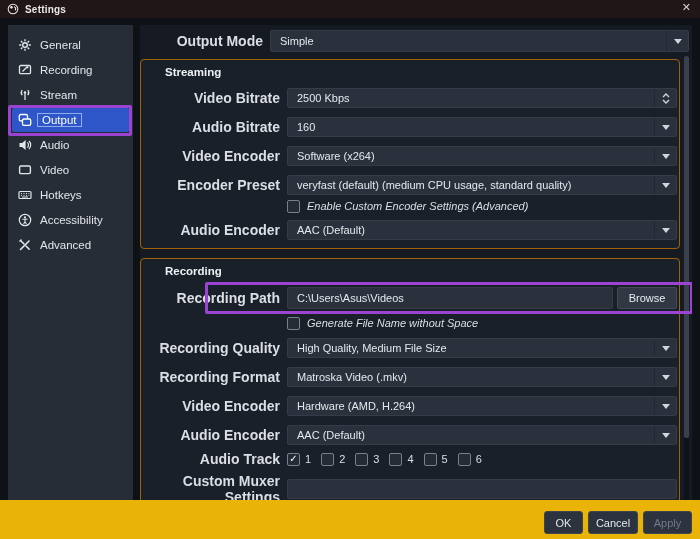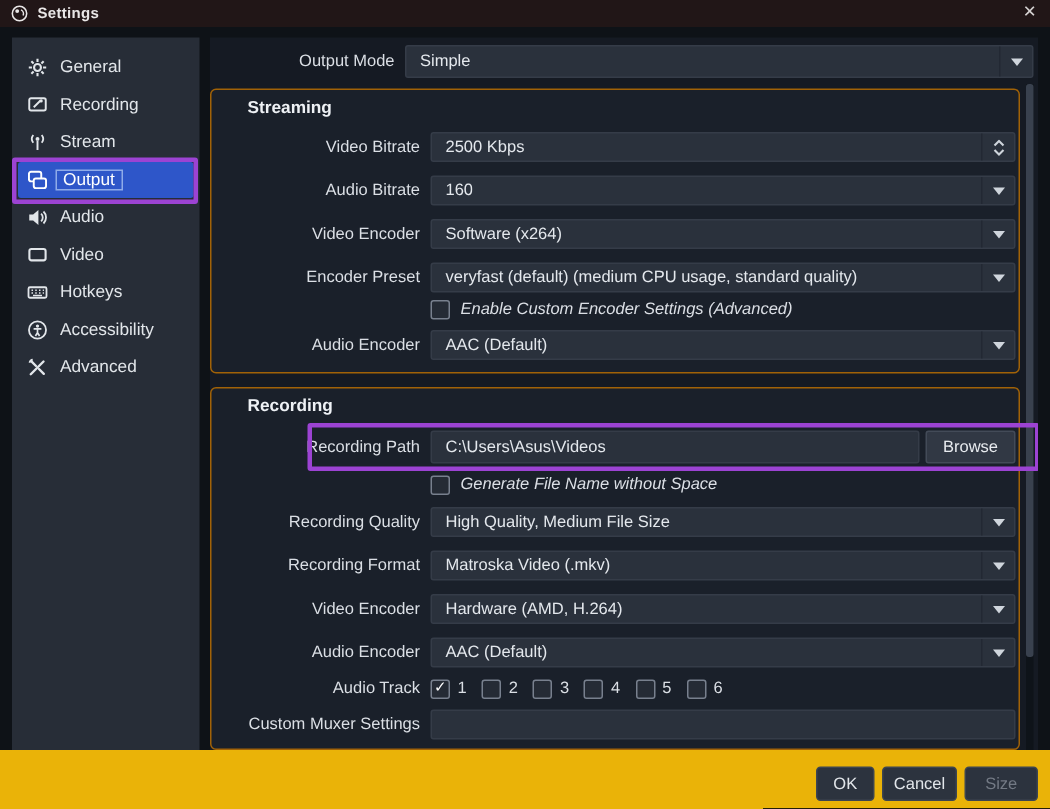--- a/index.html
+++ b/index.html
@@ -19,21 +19,21 @@
                margin:0 4px 1px 4px; padding-left:6px; border-radius:2px; color:#e2e6ea; font-size:11.5px; }
   .side-item .sicon { width:14px; height:14px; flex:none; display:flex; align-items:center; justify-content:center; }
   .side-item.sel { background:#2e56c9; color:#ffffff; }
   .side-item.sel .slabel { border:1px solid #8fabе9; border:1px solid #8fabe9; padding:0 4px; margin-left:-3px; }
   .sring { position:absolute; left:-4px; right:-3px; top:-3px; bottom:-4px; border:3px solid #9c43d3;
            border-radius:2px; pointer-events:none; z-index:6; }
 
   
   .content { position:absolute; left:140px; top:25px; width:552px; height:475px; background:#151a23; overflow:hidden; }
   .row { display:flex; align-items:center; }
-  .rlabel { width:130px; flex:none; text-align:right; padding-right:7px; color:#dbdfe5; font-size:11px; }
+  .rlabel { width:130px; flex:none; text-align:right; padding-right:7px; color:#dbdfe5; font-size:14px;font-weight:bold; }
   .rctrl { flex:1; display:flex; align-items:center; }
 
   .combo, .tinput { position:relative; flex:1; height:20px; background:#2a313c; border:1px solid #353c48;
            border-radius:2px; display:flex; align-items:center; color:#e4e8ed; font-size:11px; }
   .combo .cval, .tinput .cval { padding-left:9px; white-space:nowrap; overflow:hidden; }
   .arrowbox { position:absolute; right:0; top:0; bottom:0; width:22px; border-left:1px solid #222833;
               display:flex; align-items:center; justify-content:center; }
   .tri { width:0; height:0; border-left:4px solid transparent; border-right:4px solid transparent;
          border-top:5px solid #cfd5dc; }
   .spinbox { flex-direction:column; gap:1px; }
@@ -399,16 +399,16 @@
     </div>
 
     <div class="scrollbar">
       <span class="scroll-thumb"></span>
     </div>
   </div>
 
   <div class="footer">
     <div class="fbtn ok">OK</div>
     <div class="fbtn cancel">Cancel</div>
-    <div class="fbtn apply">Size</div>
+    <div class="fbtn apply">Apply</div>
   </div>
 
 </div>
 
 </body></html>

